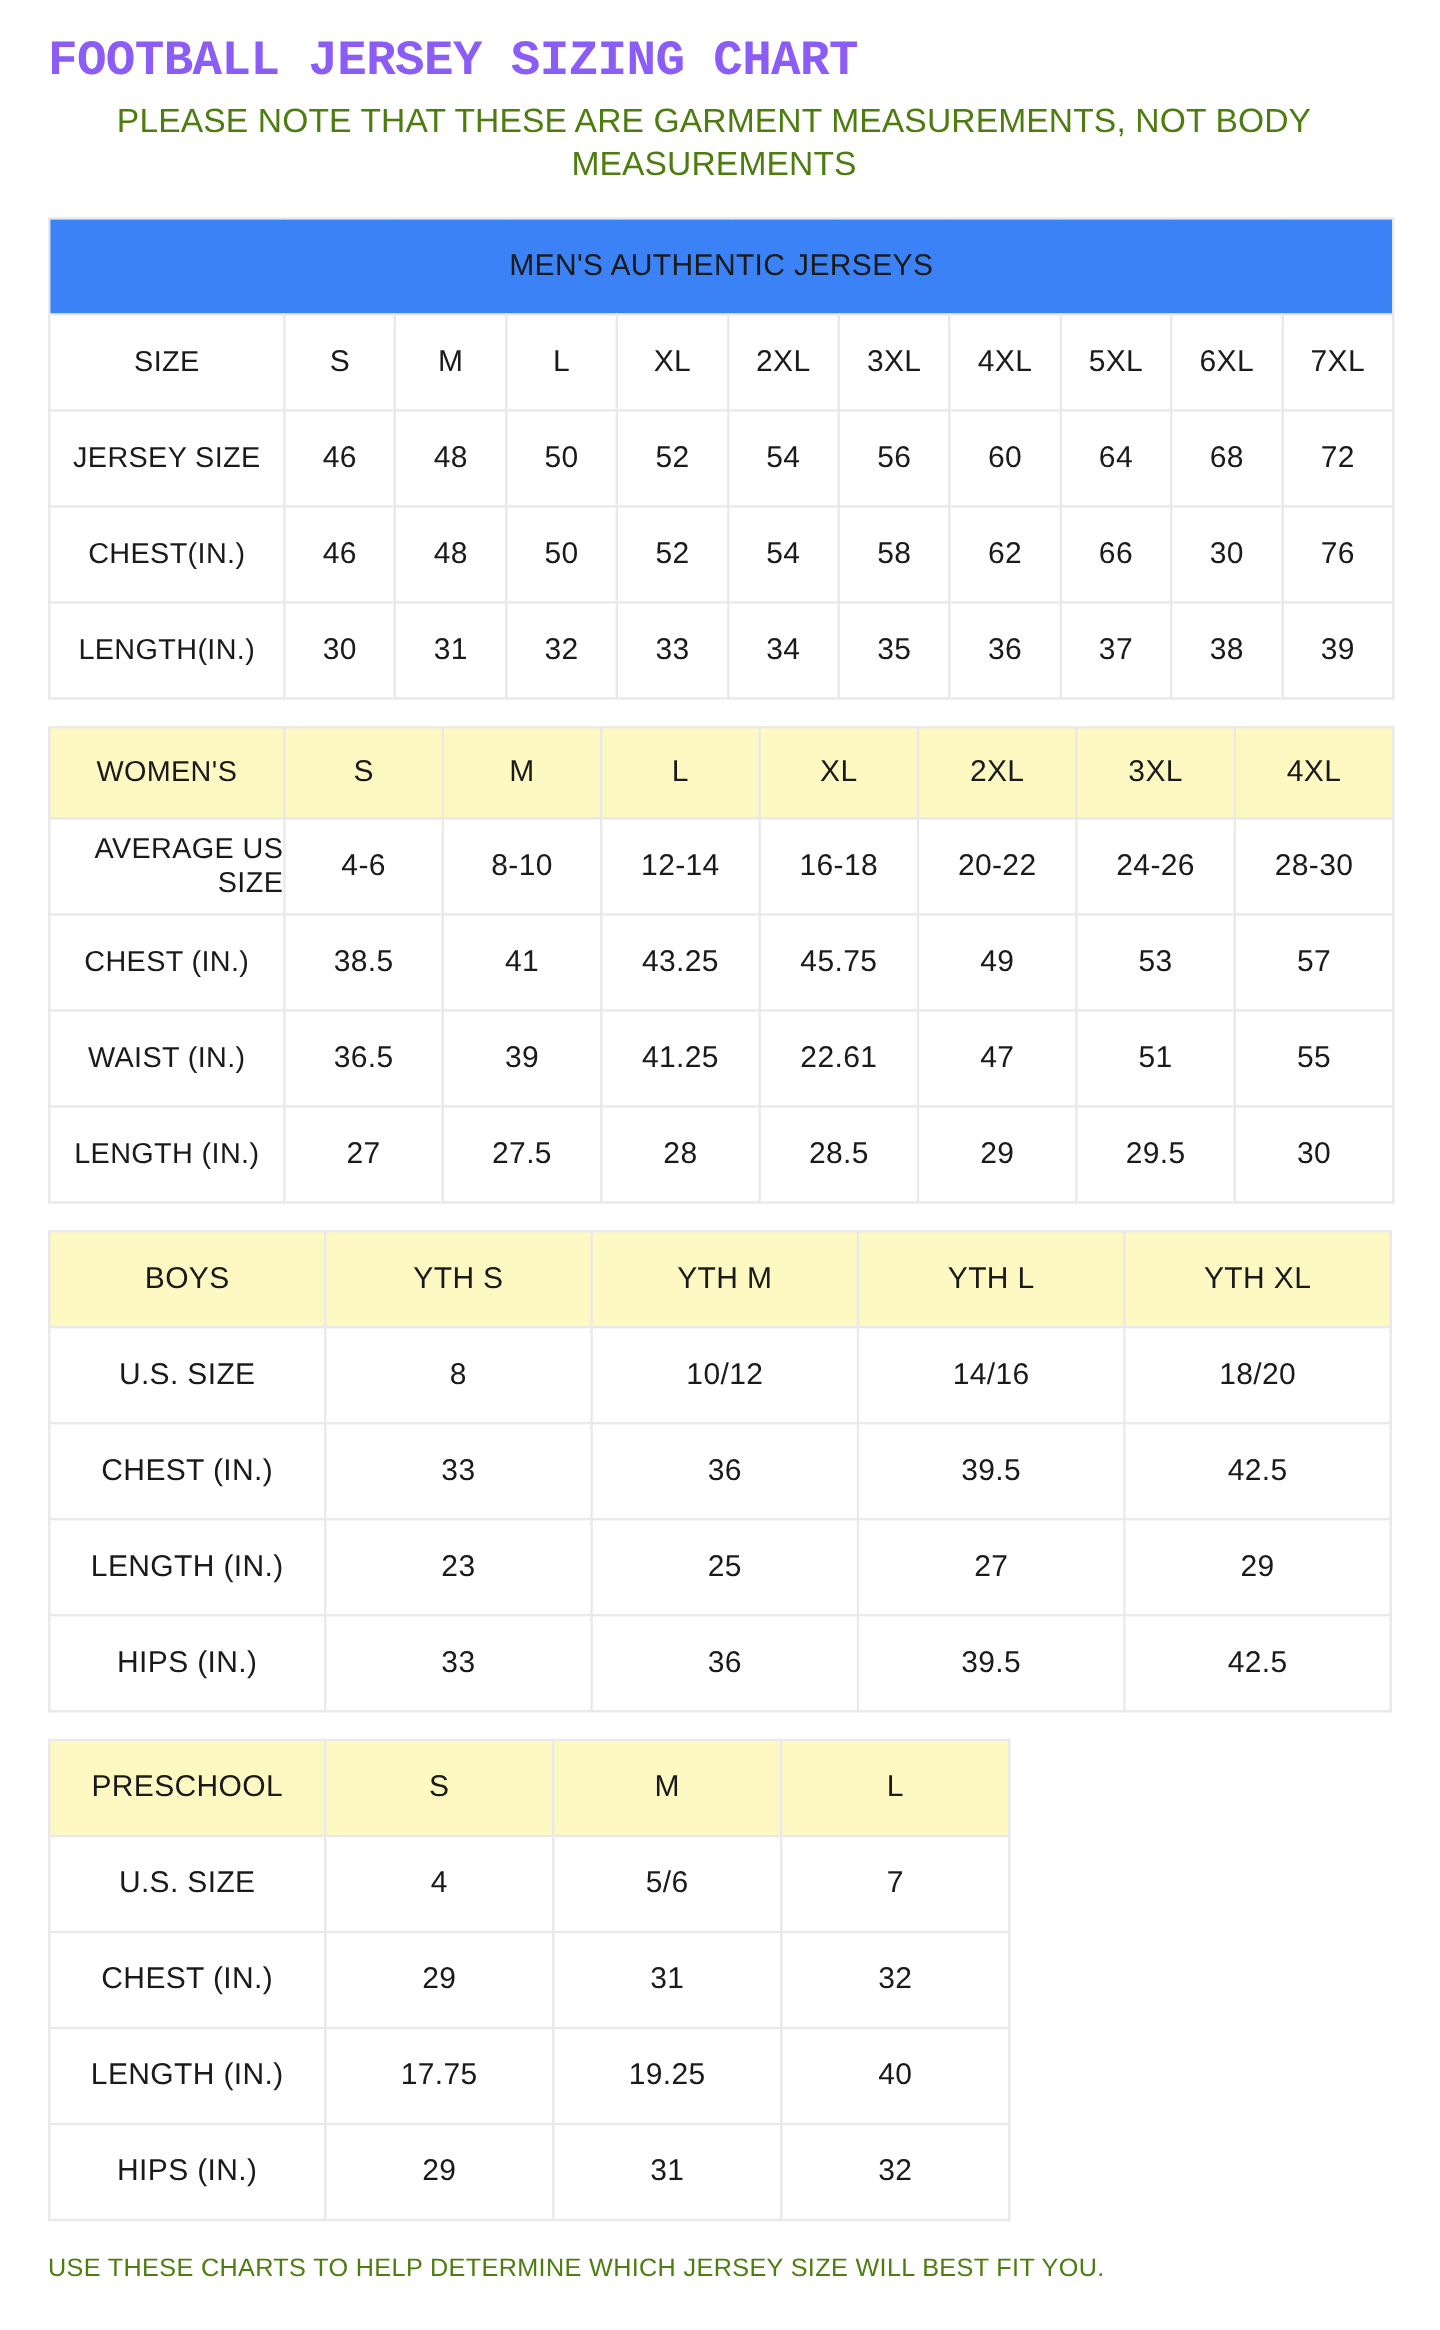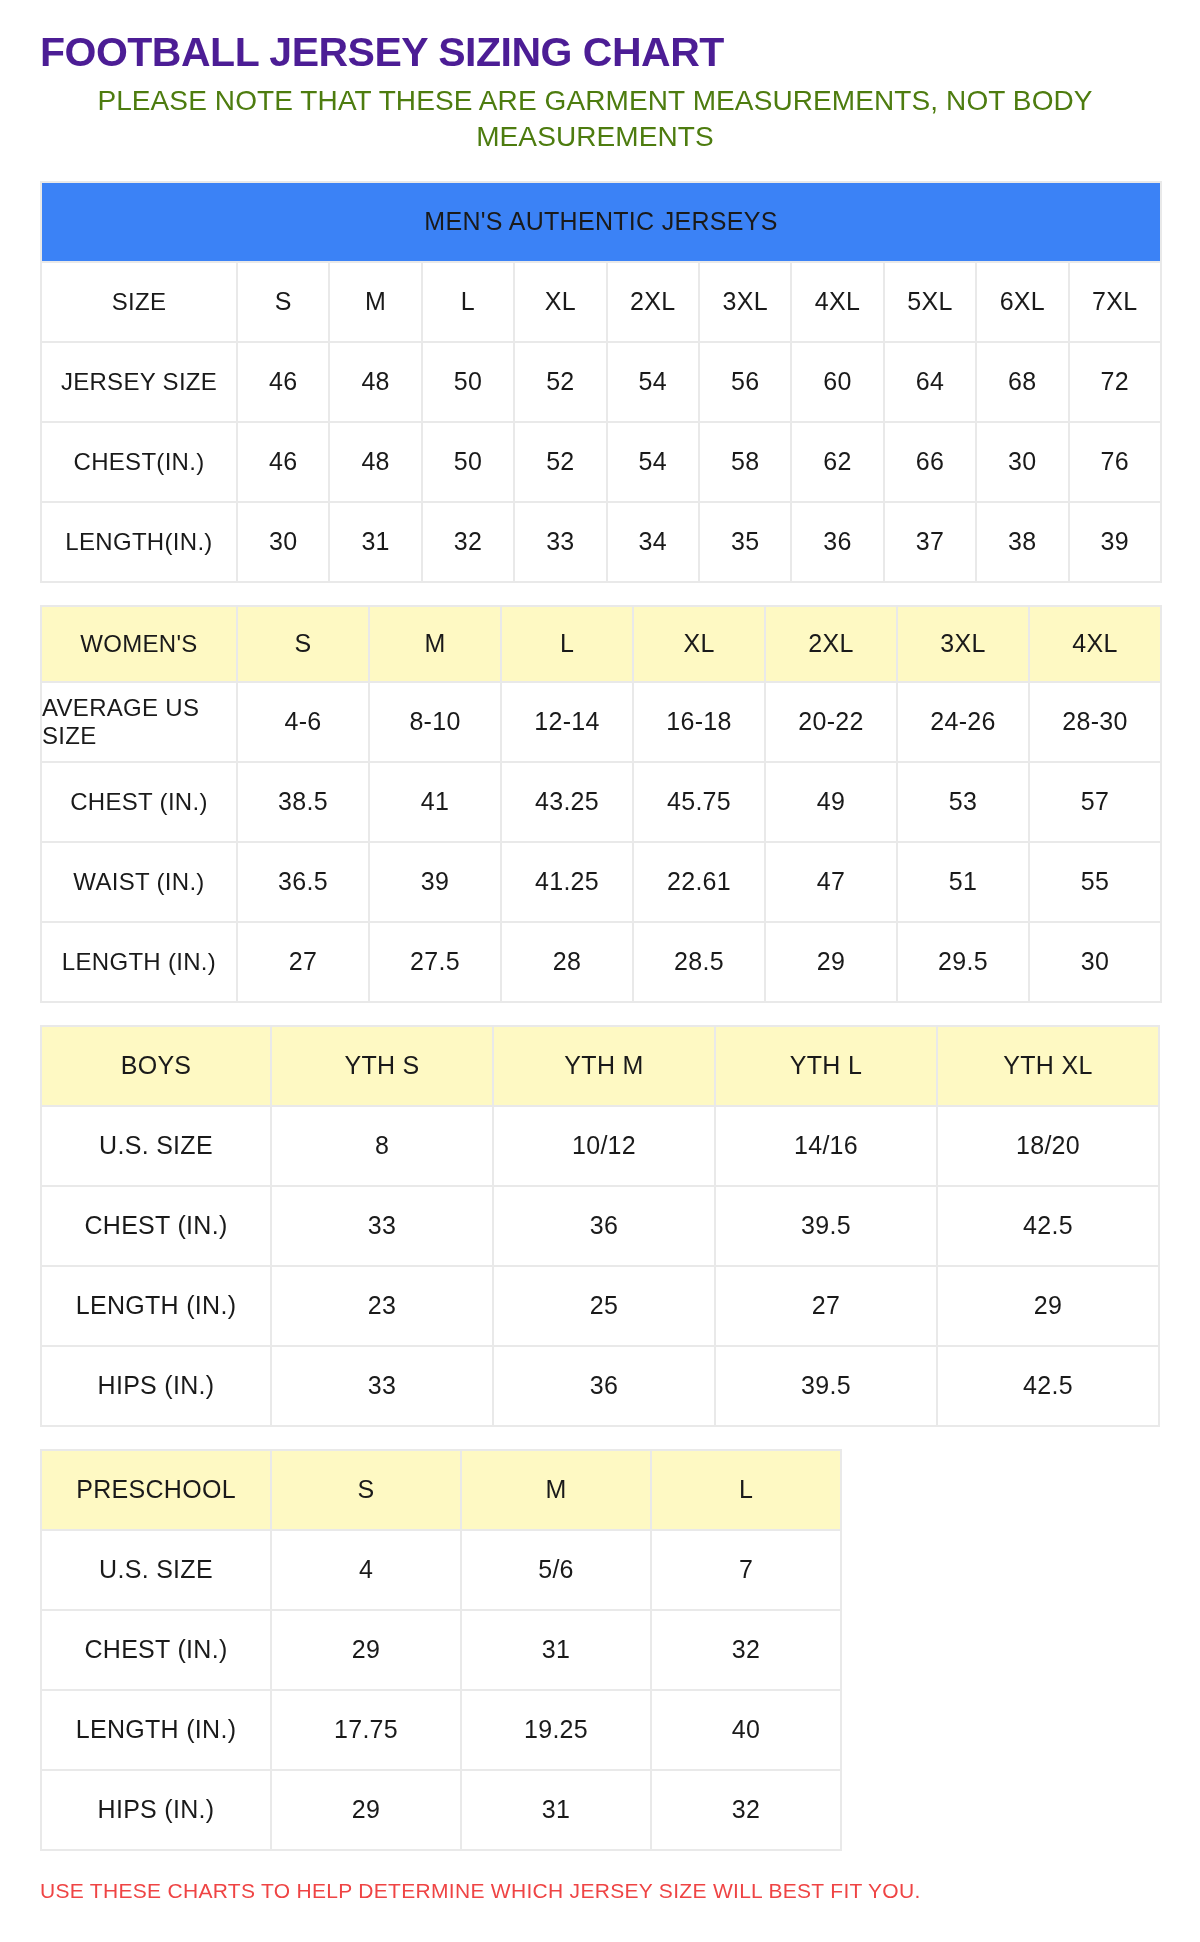--- a/index.html
+++ b/index.html
@@ -18,23 +18,24 @@
     width: 1200px;
     min-height: 1942px;
     box-sizing: border-box;
     padding: 30px 40px 20px 40px;
     position: relative;
   }
   .title {
     font-size: 41px;
     font-weight: bold;
     letter-spacing: -0.5px;
-    color: #4c1d95;
+    color: #8b5cf6;
     margin: 0 0 8px 0;
     line-height: 1.1;
+    font-family: Liberation Mono, monospace;
   }
   .subtitle {
     font-size: 28px;
     color: #4d7c0f;
     line-height: 1.28;
     margin: 0 0 26px 0;
     letter-spacing: 0.1px;
     max-width: 1110px;
     text-align: center;
   }
@@ -98,21 +99,21 @@
 
   
   .pre col.lbl { width: 230px; }
   .pre col.v { width: 190px; }
   .pre td { height: 78px; }
   table.sz.pre { width: 800px; }
   table.sz.boys { width: 1000px; }
 
   .footnote {
     font-size: 21px;
-    color: #ef4444;
+    color: #4d7c0f;
     letter-spacing: 0.3px;
     margin: 28px 0 0 0;
   }
 </style>
 </head>
 <body>
 
 <div class="page">
 
   <h1 class="title">FOOTBALL JERSEY SIZING CHART</h1>
@@ -207,21 +208,21 @@
         <td class="hdr-cell rowlabel">WOMEN'S</td>
         <td class="hdr-cell">S</td>
         <td class="hdr-cell">M</td>
         <td class="hdr-cell">L</td>
         <td class="hdr-cell">XL</td>
         <td class="hdr-cell">2XL</td>
         <td class="hdr-cell">3XL</td>
         <td class="hdr-cell">4XL</td>
       </tr>
       <tr>
-        <td class="rowlabel two-line" style="text-align:left;padding-left:0;margin-top:30px;">AVERAGE US SIZE</td>
+        <td class="rowlabel two-line" style="text-align:right;padding-left:16px;margin-top:30px;">AVERAGE US SIZE</td>
         <td>4-6</td>
         <td>8-10</td>
         <td>12-14</td>
         <td>16-18</td>
         <td>20-22</td>
         <td>24-26</td>
         <td>28-30</td>
       </tr>
       <tr>
         <td class="rowlabel">CHEST (IN.)</td>

